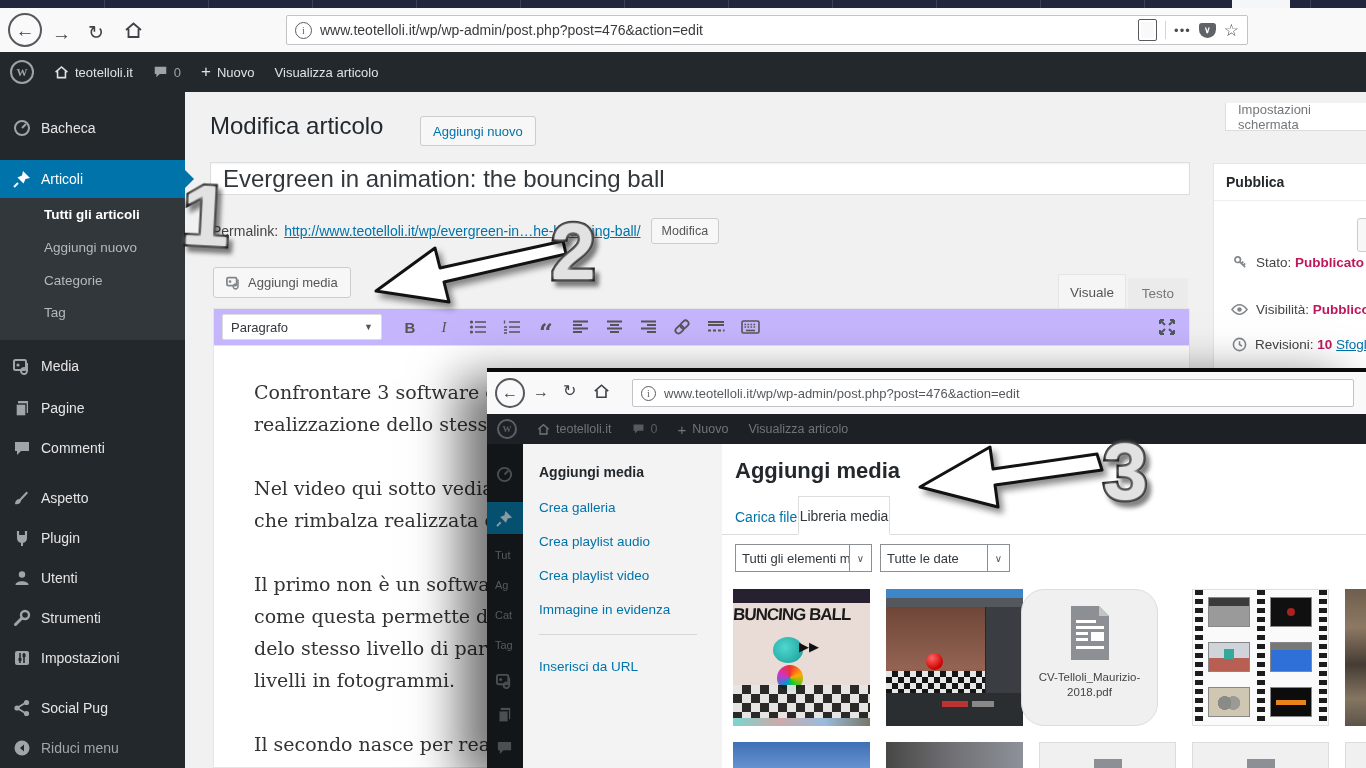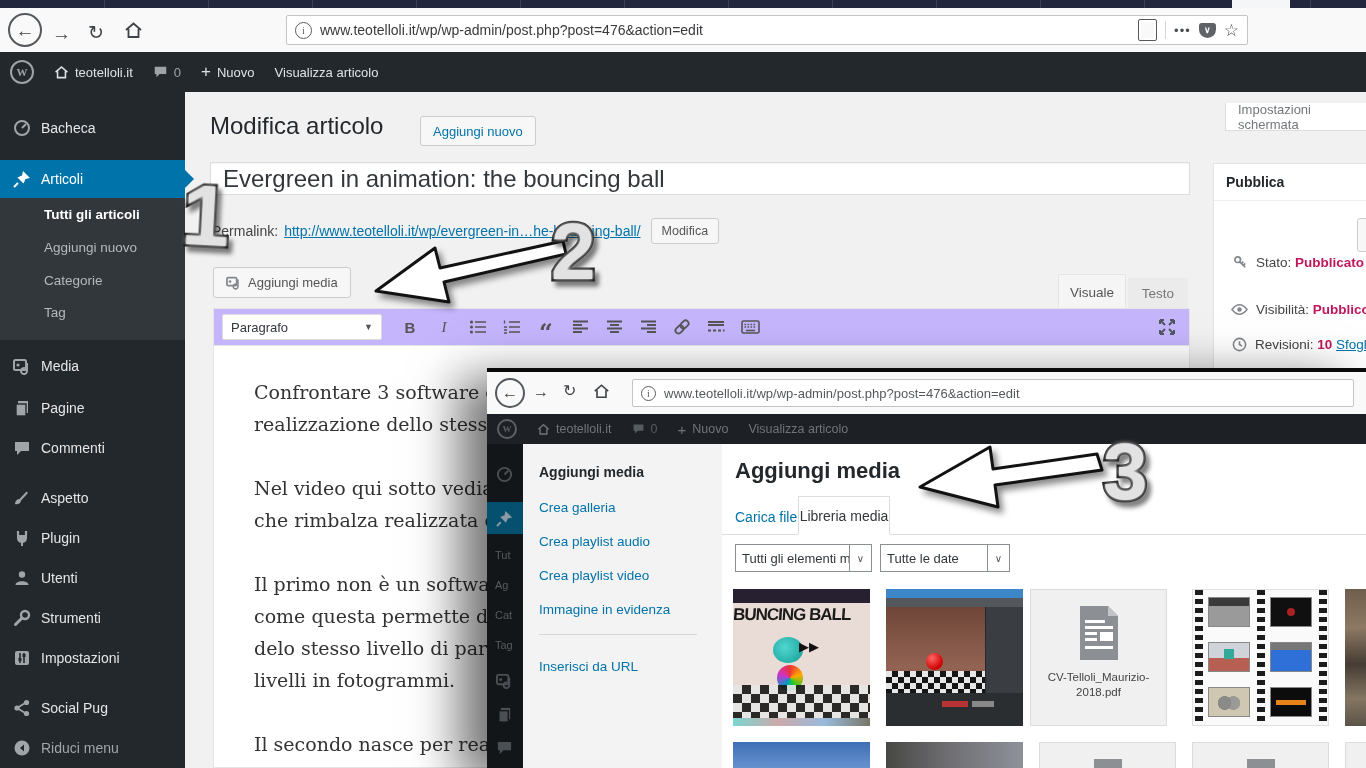--- a/index.html
+++ b/index.html
@@ -557,21 +557,21 @@
         <div class="abs" style="left:0;top:9px;width:137px;height:9px;background:#54585c;"></div>
         <div class="abs" style="left:0;top:18px;width:99px;height:86px;background:linear-gradient(180deg,#6e4638,#936353 70%,#7c5244);"></div>
         <div class="abs" style="left:40px;top:64px;width:17px;height:17px;border-radius:50%;background:radial-gradient(circle at 35% 30%,#f66,#c00 70%);"></div>
         <div class="abs checker" style="left:0;top:82px;width:99px;height:22px;background-size:12px 12px;background-position:0 0,6px 6px;"></div>
         <div class="abs" style="left:99px;top:18px;width:38px;height:86px;background:#3a3e42;border-left:1px solid #26282b;"></div>
         <div class="abs" style="left:0;top:104px;width:137px;height:33px;background:#2b2e31;"></div>
         <div class="abs" style="left:56px;top:112px;width:26px;height:6px;background:#b33;"></div>
         <div class="abs" style="left:86px;top:112px;width:22px;height:6px;background:#888;"></div>
       </div>
 
-      <div class="tile doc-tile" style="left:308px;top:145px;">
+      <div class="tile doc-tile" style="left:299px;top:145px;border-radius:23px;">
         <svg style="margin-top:16px;" width="46" height="54" viewBox="0 0 46 54">
           <path d="M4 0 h28 l10 10 v44 h-38z" fill="#8c8f94"></path>
           <path d="M32 0 l10 10 h-10z" fill="#c3c4c7"></path>
           <rect x="9" y="14" width="20" height="3" fill="#fff"></rect>
             <rect x="9" y="20" width="28" height="3" fill="#fff"></rect>
           <rect x="9" y="26" width="12" height="3" fill="#fff"></rect>
             <rect x="24" y="26" width="13" height="9" fill="#fff"></rect>
           <rect x="9" y="32" width="12" height="3" fill="#fff"></rect>
             <rect x="9" y="40" width="28" height="3" fill="#fff"></rect>
         </svg>

